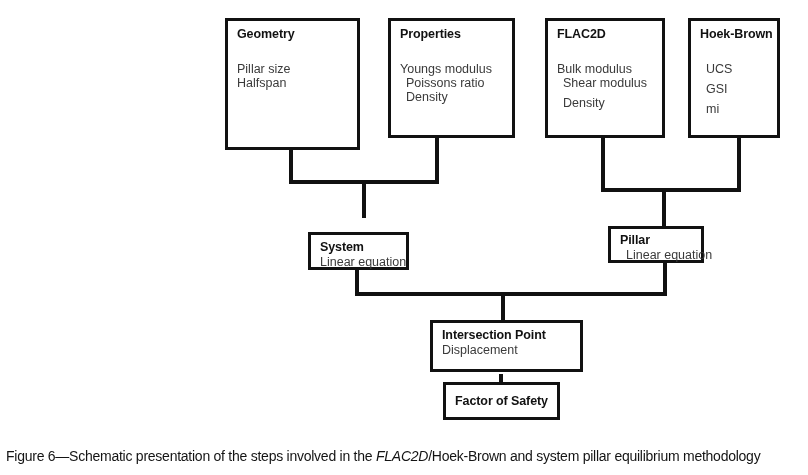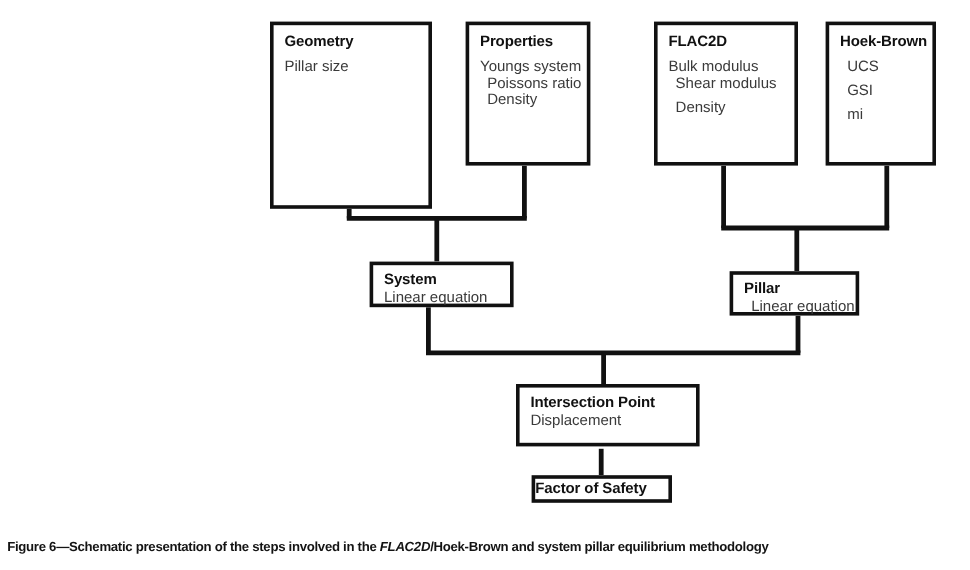--- a/index.html
+++ b/index.html
@@ -44,63 +44,63 @@
   .node-title {
     font-size: 12.5px;
     font-weight: bold;
     letter-spacing: -0.1px;
     line-height: 15px;
     color: #111111;
     white-space: nowrap;
   }
 
   .node-lines {
-    margin-top: 6px;
+    margin-top: 20px;
   }
 
   .node-line {
     font-size: 12.5px;
     line-height: 14px;
     color: #3a3a3a;
     white-space: nowrap;
   }
 
   .node-line.indent {
     padding-left: 6px;
   }
 
   .node-line.gap {
     margin-top: 6px;
   }
 
   
-  #node-geometry   { left: 225px; top: 18px;  width: 135px; height: 156px; }
-  #node-properties { left: 388px; top: 18px;  width: 104px; height: 120px; }
+  #node-geometry   { left: 225px; top: 18px;  width: 135px; height: 132px; }
+  #node-properties { left: 388px; top: 18px;  width: 127px; height: 120px; }
   #node-flac2d     { left: 545px; top: 18px;  width: 120px; height: 120px; }
   #node-hoekbrown  { left: 688px; top: 18px;  width: 92px; height: 120px; }
 
   
-  #node-system { left: 308px; top: 218px; width: 120px; height: 38px; padding-top: 5px; }
-  #node-pillar { left: 608px; top: 226px; width: 108px; height: 37px; padding-top: 4px; }
+  #node-system { left: 308px; top: 232px; width: 101px; height: 38px; padding-top: 5px; }
+  #node-pillar { left: 608px; top: 226px; width: 96px; height: 37px; padding-top: 4px; }
 
   
   #node-intersection { left: 430px; top: 320px; width: 153px; height: 52px; padding-top: 5px; }
   #node-fos {
-    left: 443px; top: 396px; width: 117px; height: 23px;
-    padding: 0; display: flex; align-items: center; 
+    left: 443px; top: 382px; width: 117px; height: 38px;
+    padding: 0; display: flex; align-items: center; justify-content: center;
   }
   #node-fos .node-title { font-size: 12.5px; }
 
   .caption {
     position: absolute;
     left: 6px;
     top: 449px;
     width: 800px;
-    font-size: 11px;
-    font-weight: bold;
+    font-size: 14px;
+    font-weight: normal;
     line-height: 15px;
     color: #141414;
     letter-spacing: -0.25px;
     white-space: nowrap;
   }
   .caption i { font-style: italic; }
 </style>
 </head>
 <body>
 
@@ -134,27 +134,28 @@
       <path d="M503 294 L503 320"></path>
 
       <path d="M501 374 L501 396"></path>
     </g>
   </svg>
 
   <div class="node" id="node-geometry">
     <div class="node-title">Geometry</div>
     <div class="node-lines">
       <div class="node-line gap">Pillar size</div>
+      <div class="node-line">Halfspan</div>
     </div>
   </div>
 
   <div class="node" id="node-properties">
     <div class="node-title">Properties</div>
     <div class="node-lines">
-      <div class="node-line gap">Youngs system</div>
+      <div class="node-line gap">Youngs modulus</div>
       <div class="node-line indent">Poissons ratio</div>
       <div class="node-line indent">Density</div>
     </div>
   </div>
 
   <div class="node" id="node-flac2d">
     <div class="node-title">FLAC2D</div>
     <div class="node-lines">
       <div class="node-line gap">Bulk modulus</div>
       <div class="node-line indent">Shear modulus</div>

